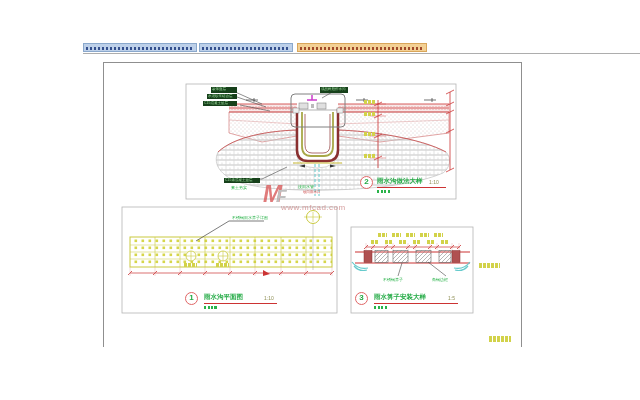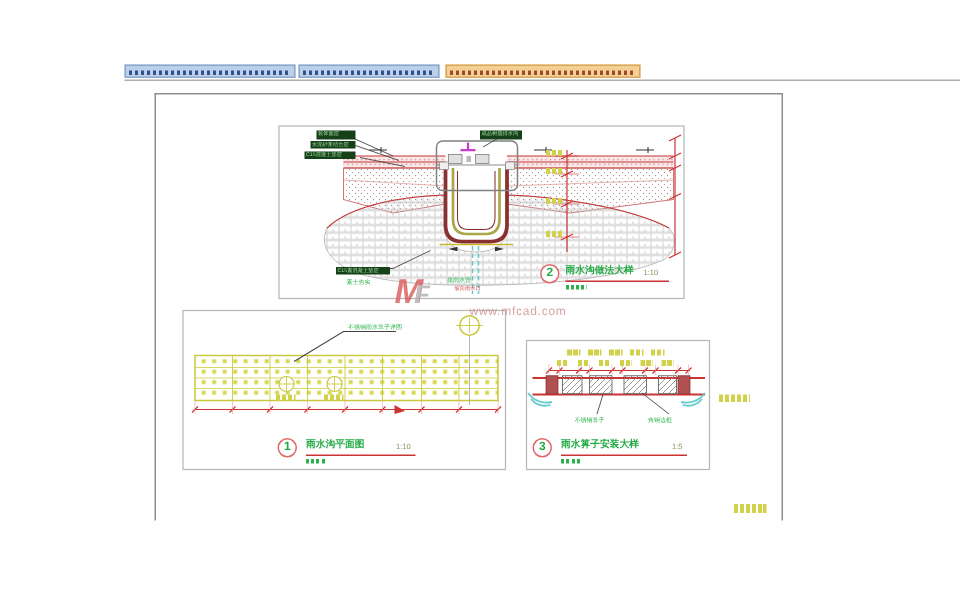--- a/index.html
+++ b/index.html
@@ -32,21 +32,21 @@
   .dwg-title{position:absolute;color:#22aa44;font-size:6.5px;font-weight:bold;line-height:8px;white-space:nowrap;}
   .dwg-scale{position:absolute;color:#8f8f55;font-size:5px;line-height:6px;white-space:nowrap;}
   .dwg-rule{position:absolute;height:0;border-top:1px solid #cc3333;}
   
   #watermark{position:absolute;left:263px;top:183px;width:160px;opacity:.8;pointer-events:none;}
   #wm-row{display:flex;align-items:flex-end;}
   #wm-m{color:#d95b5b;font-size:23px;font-weight:bold;font-style:italic;line-height:22px;}
   #wm-f{color:#b0b0b0;font-size:17px;font-weight:bold;font-style:italic;line-height:17px;margin-left:-6px;}
   #wm-name{color:#e9e9e9;-webkit-text-stroke:0.8px #bdbdbd;font-size:17px;font-weight:bold;
            letter-spacing:7px;line-height:20px;margin-left:4px;}
-  #wm-url{color:#cc8a8a;font-size:8px;line-height:9px;margin:-2px 0 0 50px;letter-spacing:.5px;}
+  #wm-url{color:#cc8a8a;font-size:8px;line-height:9px;margin:-2px 0 0 18px;letter-spacing:.5px;}
 </style>
 </head>
 <body>
 
 <div id="screen">
 
   <div id="header-bar">
     <div class="hseg" style="left:0;width:114px;">
         <div class="dash"></div>
       </div>

